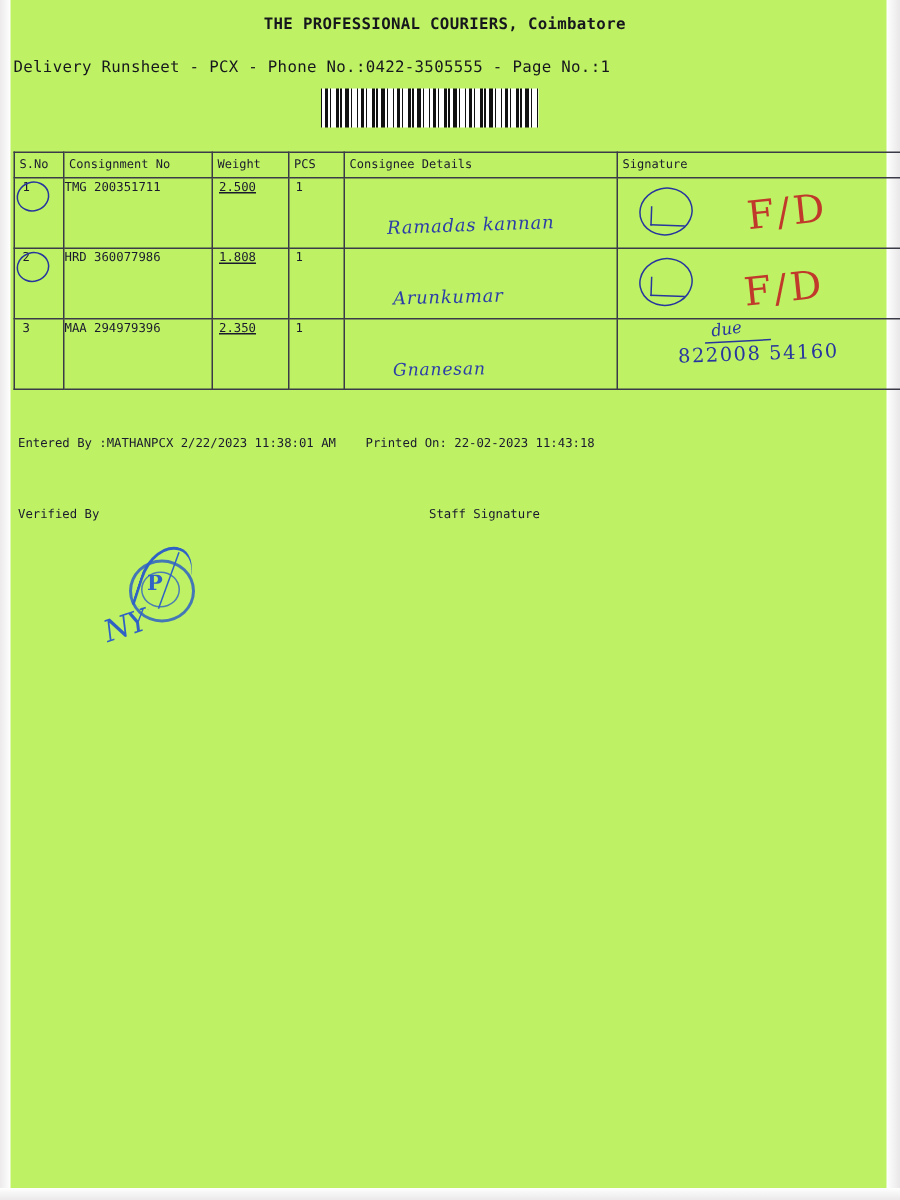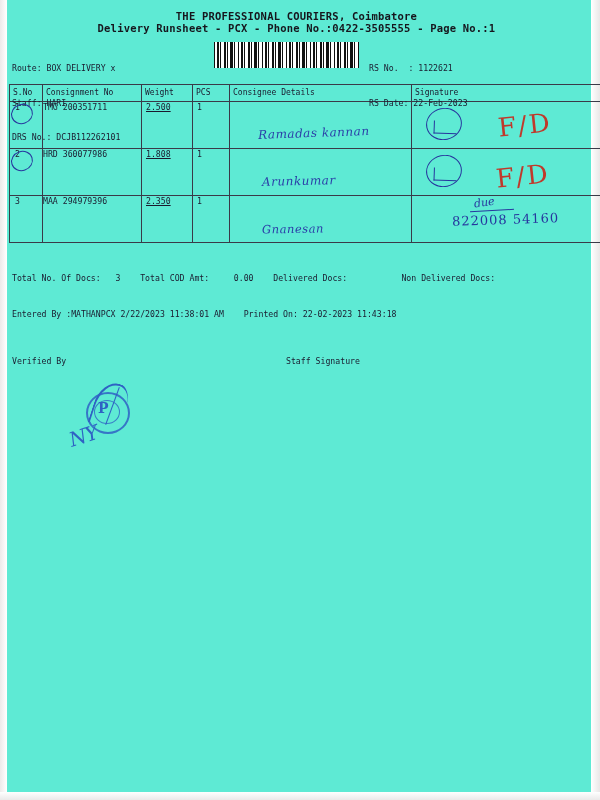--- a/index.html
+++ b/index.html
@@ -13,21 +13,21 @@
     position: relative;
     font-family: "DejaVu Sans Mono", monospace;
     color: #1a1a2e;
     overflow: hidden;
   }
   .page {
     position: absolute;
     left: 0; top: 0;
     width: 600px;
     height: 800px;
-    background: #5eead4;
+    background: #bef264;
     overflow: hidden;
   }
   
   .scan-edge-left {
     position: absolute; left: 0; top: 0; width: 7px; height: 800px;
     background: linear-gradient(to right, #eceaea, #ffffff);
   }
   .scan-edge-right {
     position: absolute; right: 0; top: 0; width: 9px; height: 800px;
     background: linear-gradient(to left, #e9e7e7, #ffffff);
@@ -47,26 +47,26 @@
   .title {
     text-align: center;
     font-family: "DejaVu Sans Mono", monospace;
     font-weight: bold;
     font-size: 10.5px;
     letter-spacing: 0.2px;
     margin-top: 4px;
     color: #16161d;
   }
   .subtitle {
-    text-align: center;
+    text-align: left;
     font-family: "DejaVu Sans Mono", monospace;
-    font-weight: bold;
+    font-weight: normal;
     font-size: 10.5px;
     letter-spacing: 0.2px;
-    margin-top: 0;
+    margin-top: 17px;
     color: #16161d;
   }
 
   .meta-block {
     position: relative;
     margin-top: 6px;
     height: 42px;
     font-size: 8.2px;
     line-height: 11.5px;
   }
@@ -318,30 +318,21 @@
   <div class="scan-edge-left"></div>
   <div class="scan-edge-right"></div>
   <div class="scan-edge-bottom"></div>
 
   <div class="content">
 
     <div class="title">THE PROFESSIONAL COURIERS, Coimbatore</div>
     <div class="subtitle">Delivery Runsheet - PCX - Phone No.:0422-3505555 - Page No.:1</div>
 
     <div class="meta-block">
-      <div class="meta-left">
-        <div>Route: BOX DELIVERY x</div>
-        <div>Staff: HARI</div>
-        <div>DRS No.: DCJB112262101</div>
-      </div>
       <div class="barcode"></div>
-      <div class="meta-right">
-        <div>RS No.  : 1122621</div>
-        <div>RS Date: 22-Feb-2023</div>
-      </div>
     </div>
 
     <table class="runsheet">
       <thead>
         <tr>
           <th class="col-sno">S.No</th>
           <th class="col-cn">Consignment No</th>
           <th class="col-wt">Weight</th>
           <th class="col-pcs">PCS</th>
           <th class="col-det">Consignee Details</th>
@@ -394,21 +385,20 @@
           <td class="cell">
             <span class="sig-number-top">due</span>
             <span class="sig-underline"></span>
             <span class="sig-number">822008 54160</span>
           </td>
         </tr>
       </tbody>
     </table>
 
     <div class="totals">
-      <div class="row">Total No. Of Docs:   3    Total COD Amt:     0.00    Delivered Docs:           Non Delivered Docs:</div>
       <div class="row">Entered By :MATHANPCX 2/22/2023 11:38:01 AM    Printed On: 22-02-2023 11:43:18</div>
     </div>
 
     <div class="footer-row">
       <span class="footer-verified">Verified By</span>
       <span class="footer-staff">Staff Signature</span>
 
       <span class="verify-sig">
         <span class="vs-stamp"></span>
         <span class="vs-stamp-inner"></span>

